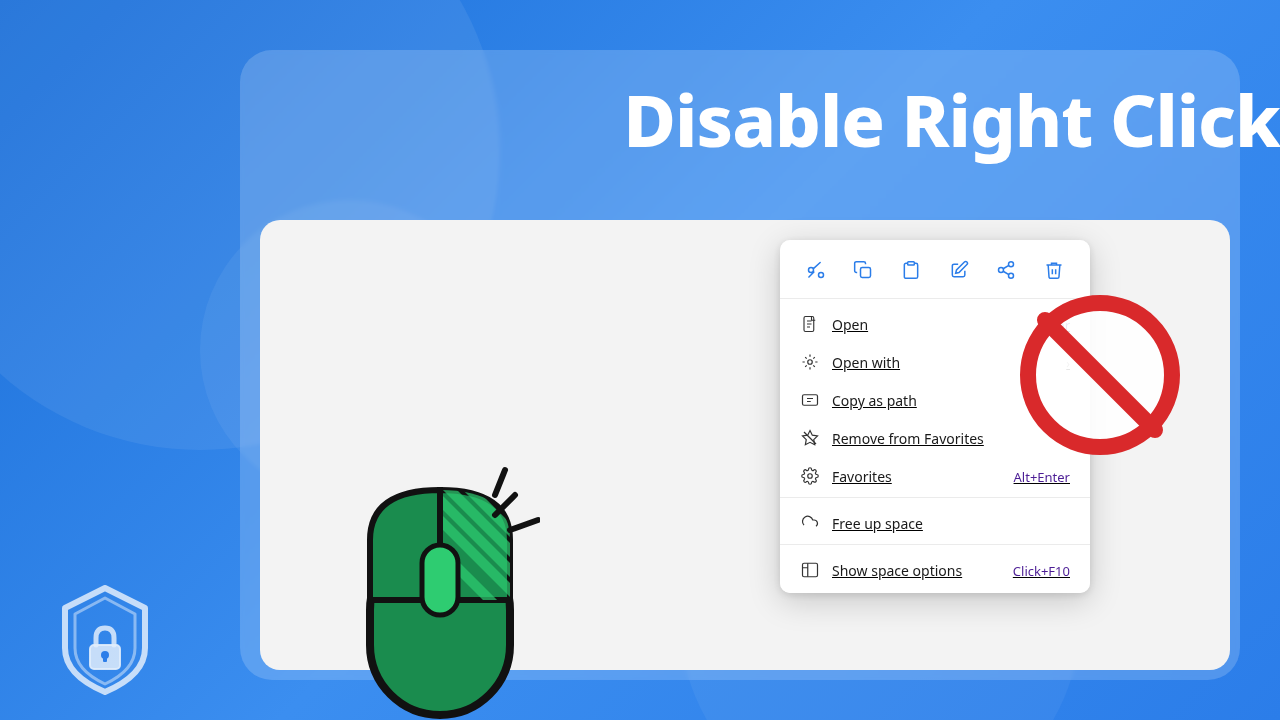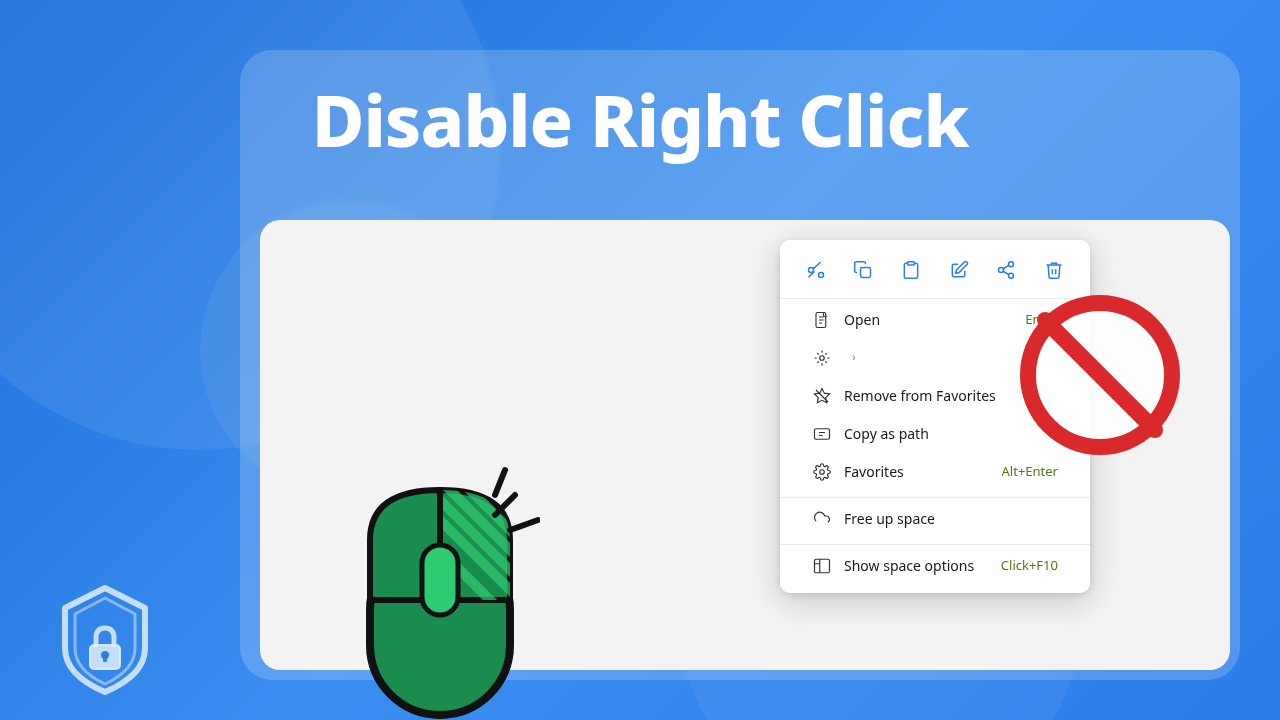--- a/index.html
+++ b/index.html
@@ -62,21 +62,21 @@
       border-radius: 32px;
       backdrop-filter: blur(2px);
     }
 
     
     .title {
       position: absolute;
       top: 70px;
       left: 0;
       right: 0;
-      text-align: center;
+      text-align: right;
       font-size: 72px;
       font-weight: 800;
       color: #ffffff;
       letter-spacing: -1px;
     }
 
     
     .content-area {
       position: absolute;
       top: 220px;
@@ -134,25 +134,26 @@
       height: 20px;
       color: #2b7de9;
       fill: none;
       stroke: #2b7de9;
       stroke-width: 1.8;
     }
 
     
     .menu-item {
       display: flex;
-      align-items: flex-start;
-      padding: 7px 32px;
+      align-items: flex-end;
+      padding: 7px 20px;
       cursor: pointer;
       position: relative;
       min-height: 38px;
+      text-decoration: underline;
     }
 
     .menu-item-icon {
       width: 20px;
       height: 20px;
       margin-right: 12px;
       flex-shrink: 0;
       display: flex;
       align-items: center;
       justify-content: center;
@@ -167,21 +168,21 @@
     }
 
     .menu-item-label {
       font-size: 14px;
       color: #1a1a1a;
       flex: 1;
     }
 
     .menu-item-shortcut {
       font-size: 13px;
-      color: #4d7c0f;
+      color: #4c1d95;
       margin-left: 20px;
     }
 
     .menu-item-arrow {
       font-size: 12px;
       color: #888;
       margin-left: 8px;
     }
 
     .menu-separator {
@@ -326,41 +327,42 @@
   </div>
 
   <div class="menu-item">
     <div class="menu-item-icon">
       <svg viewBox="0 0 24 24" stroke="#555" fill="none">
           <circle cx="12" cy="12" r="3" stroke-width="1.6"></circle>
           <path d="M12 2v3M12 19v3M2 12h3M19 12h3" stroke-width="1.6"></path>
           <path d="M5.6 5.6l2 2M16.4 16.4l2 2M5.6 18.4l2-2M16.4 7.6l2-2" stroke-width="1.6"></path>
         </svg>
     </div>
+    <span class="menu-item-label">Open with</span>
     <span class="menu-item-arrow">›</span>
+  </div>
+
+  <div class="menu-item">
+    <div class="menu-item-icon">
+      <svg viewBox="0 0 24 24" stroke="#555" fill="none">
+          <rect x="2" y="5" width="20" height="14" rx="2" stroke-width="1.6"></rect>
+          <path d="M8 10h8M8 14h5" stroke-width="1.6"></path>
+        </svg>
+    </div>
+    <span class="menu-item-label">Copy as path</span>
   </div>
 
   <div class="menu-item">
     <div class="menu-item-icon">
       <svg viewBox="0 0 24 24" stroke="#555" fill="none">
           <polygon points="12 2 15.09 8.26 22 9.27 17 14.14 18.18 21.02 12 17.77 5.82 21.02 7 14.14 2 9.27 8.91 8.26 12 2" stroke-width="1.6"></polygon>
           <line x1="4" y1="4" x2="20" y2="20" stroke-width="1.6"></line>
         </svg>
     </div>
     <span class="menu-item-label">Remove from Favorites</span>
-  </div>
-
-  <div class="menu-item">
-    <div class="menu-item-icon">
-      <svg viewBox="0 0 24 24" stroke="#555" fill="none">
-          <rect x="2" y="5" width="20" height="14" rx="2" stroke-width="1.6"></rect>
-          <path d="M8 10h8M8 14h5" stroke-width="1.6"></path>
-        </svg>
-    </div>
-    <span class="menu-item-label">Copy as path</span>
   </div>
 
   <div class="menu-item">
     <div class="menu-item-icon">
       <svg viewBox="0 0 24 24" stroke="#555" fill="none">
           <circle cx="12" cy="12" r="3" stroke-width="1.6"></circle>
           <path d="M19.4 15a1.65 1.65 0 00.33 1.82l.06.06a2 2 0 010 2.83 2 2 0 01-2.83 0l-.06-.06a1.65 1.65 0 00-1.82-.33 1.65 1.65 0 00-1 1.51V21a2 2 0 01-2 2 2 2 0 01-2-2v-.09A1.65 1.65 0 009 19.4a1.65 1.65 0 00-1.82.33l-.06.06a2 2 0 01-2.83-2.83l.06-.06A1.65 1.65 0 004.68 15a1.65 1.65 0 00-1.51-1H3a2 2 0 01-2-2 2 2 0 012-2h.09A1.65 1.65 0 004.6 9a1.65 1.65 0 00-.33-1.82l-.06-.06a2 2 0 012.83-2.83l.06.06A1.65 1.65 0 009 4.68a1.65 1.65 0 001-1.51V3a2 2 0 012-2 2 2 0 012 2v.09a1.65 1.65 0 001 1.51 1.65 1.65 0 001.82-.33l.06-.06a2 2 0 012.83 2.83l-.06.06A1.65 1.65 0 0019.4 9a1.65 1.65 0 001.51 1H21a2 2 0 012 2 2 2 0 01-2 2h-.09a1.65 1.65 0 00-1.51 1z" stroke-width="1.6"></path>
         </svg>
     </div>
     <span class="menu-item-label">Favorites</span>

